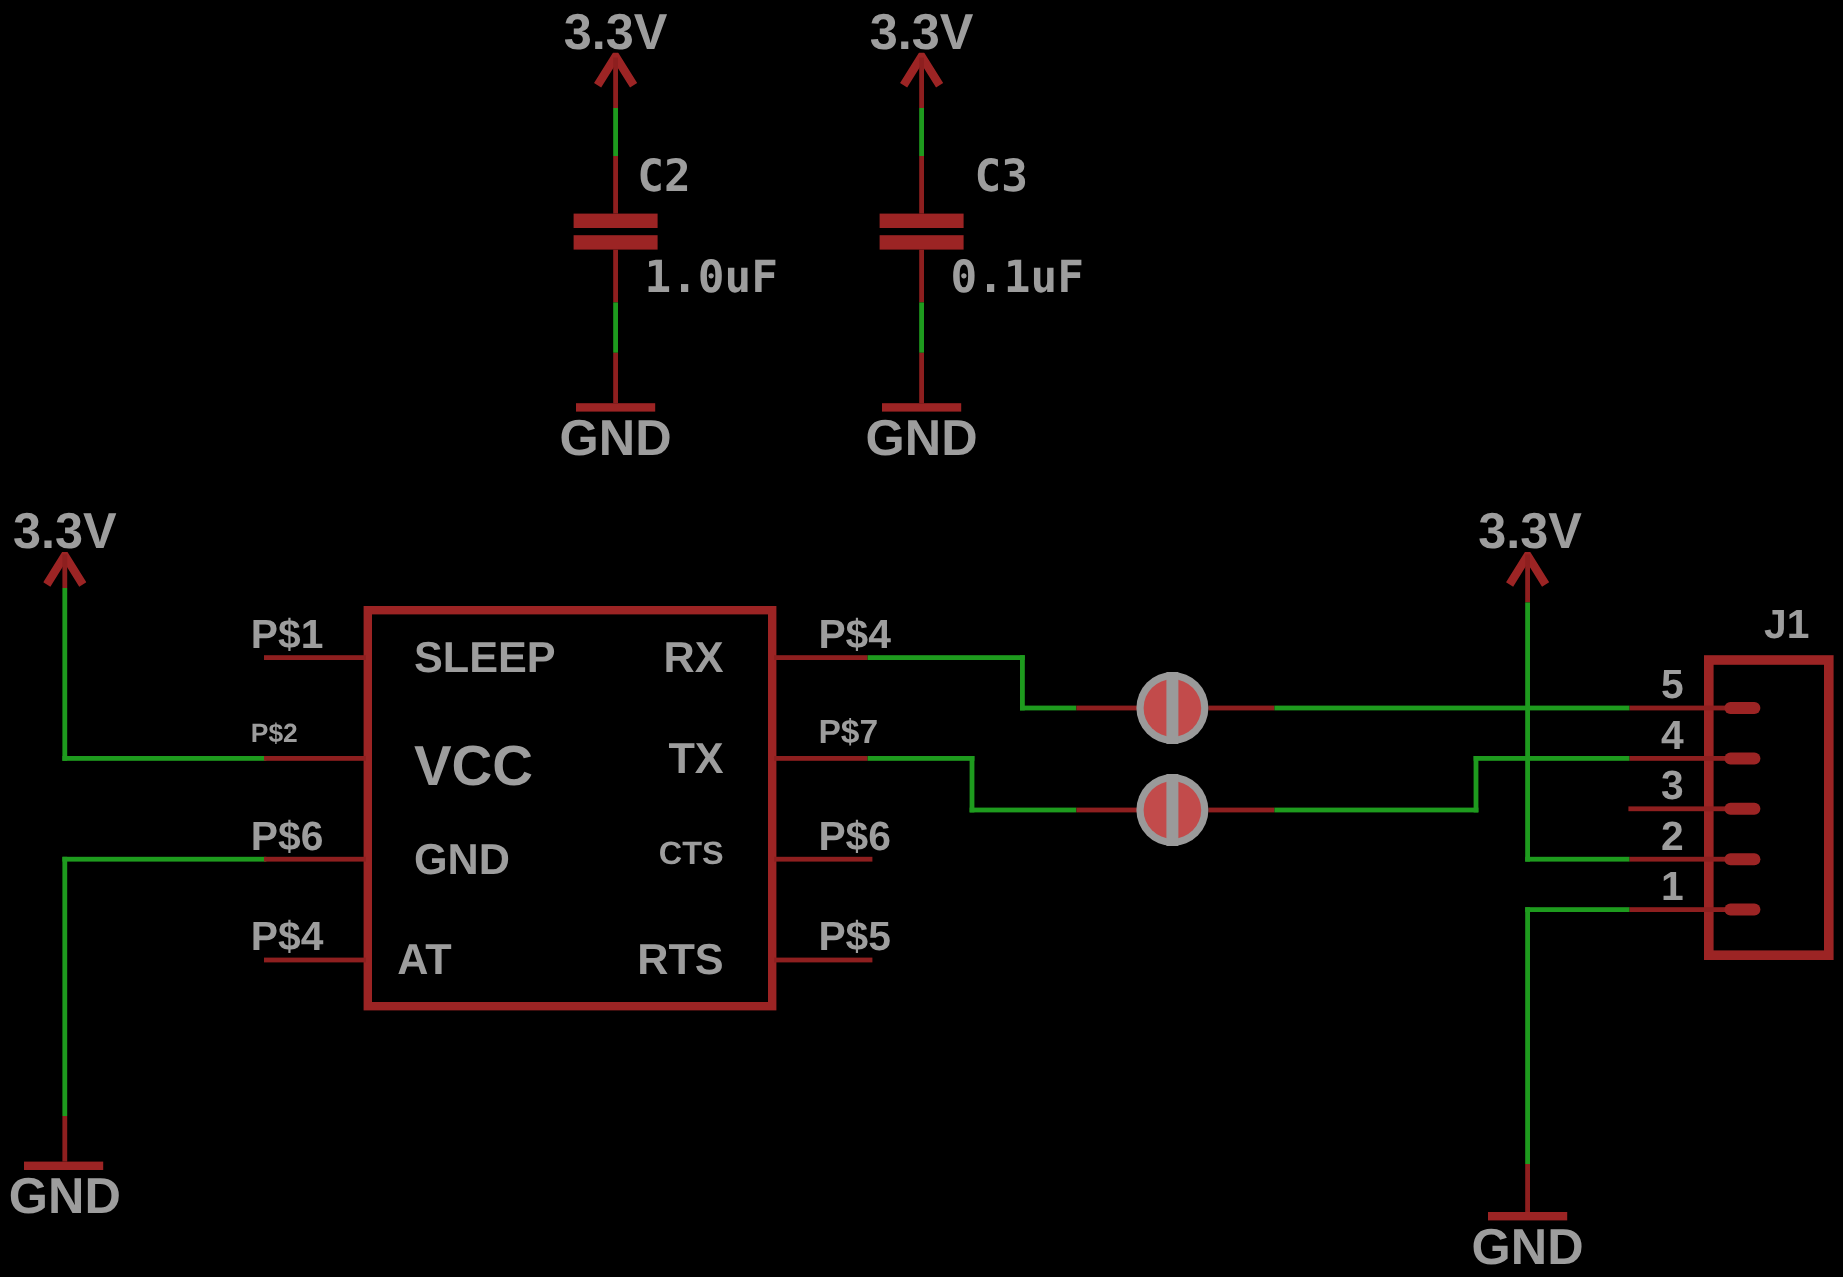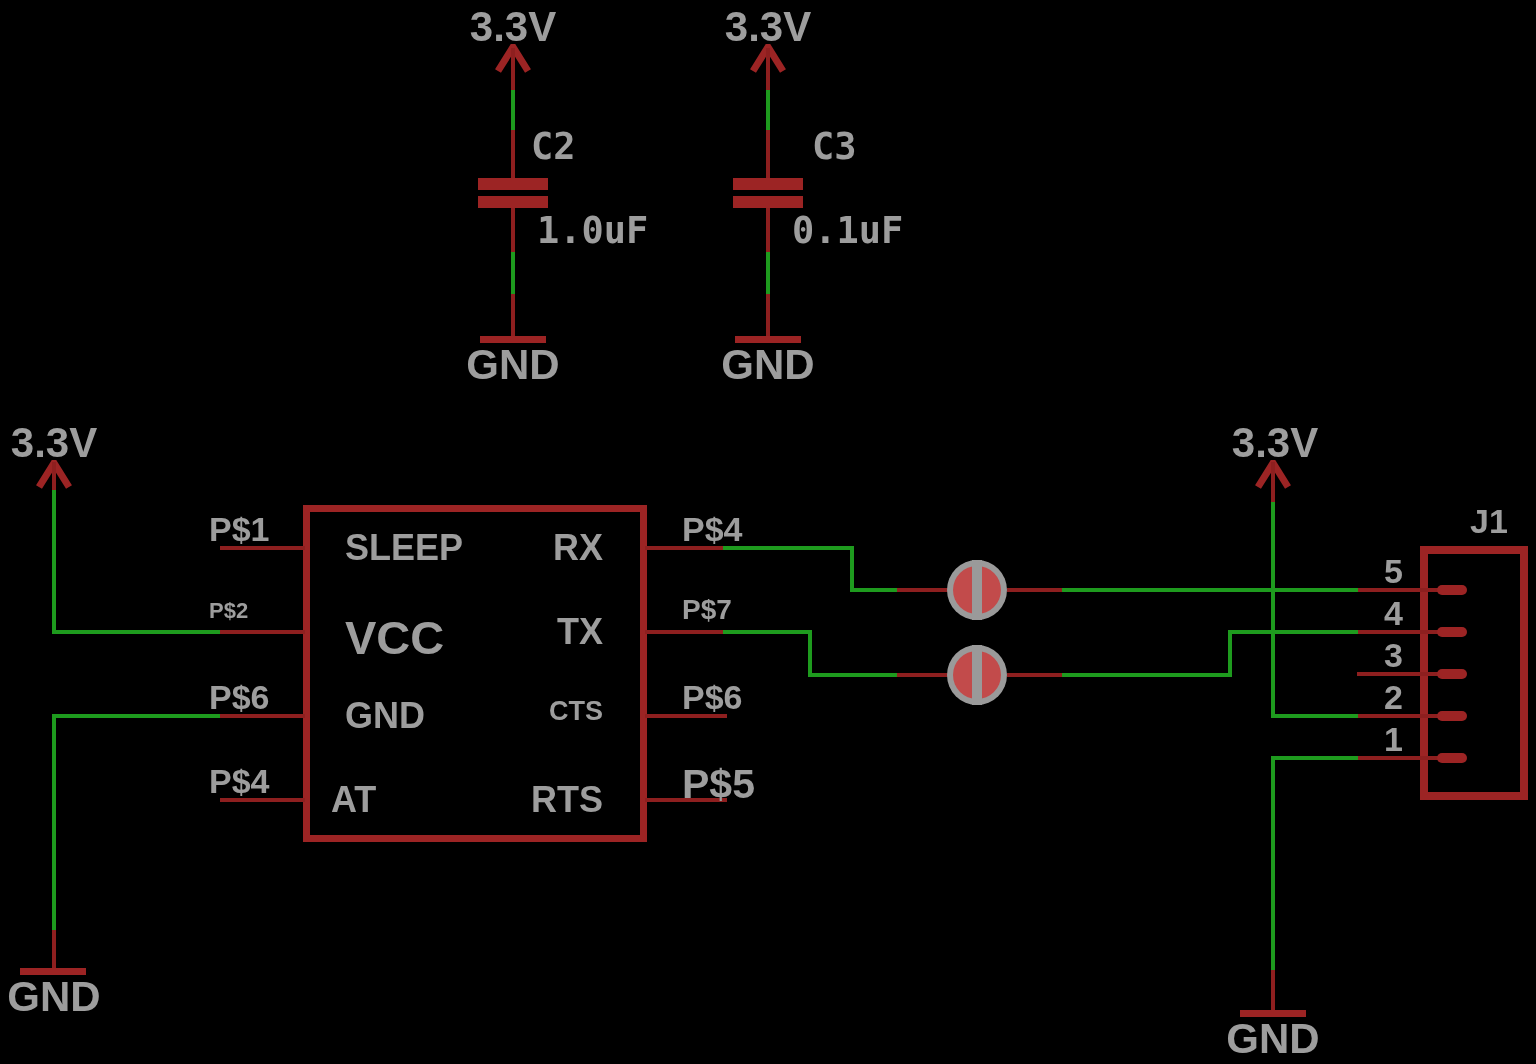--- a/index.html
+++ b/index.html
@@ -98,21 +98,21 @@
     <div class="w wr" style="left:645px;top:798px;width:82px;height:4px"></div>
 
     <span class="txt" style="left:209px;top:512px;font-size:34px">P$1</span>
     <span class="txt" style="left:209px;top:600px;font-size:22px">P$2</span>
     <span class="txt" style="left:209px;top:680px;font-size:34px">P$6</span>
     <span class="txt" style="left:209px;top:764px;font-size:34px">P$4</span>
 
     <span class="txt" style="left:682px;top:512px;font-size:34px">P$4</span>
     <span class="txt" style="left:682px;top:596px;font-size:28px">P$7</span>
     <span class="txt" style="left:682px;top:680px;font-size:34px">P$6</span>
-    <span class="txt" style="left:682px;top:764px;font-size:41px">P$5</span>
+    <span class="txt" style="left:682px;top:764px;font-size:34px">P$5</span>
 
     <span class="txt" style="left:345px;top:530px;font-size:36px">SLEEP</span>
     <span class="txt" style="left:345px;top:614px;font-size:47px">VCC</span>
     <span class="txt" style="left:345px;top:698px;font-size:36px">GND</span>
     <span class="txt" style="left:331px;top:782px;font-size:36px">AT</span>
 
     <span class="txt rt" style="left:443px;top:530px;width:160px;font-size:36px">RX</span>
     <span class="txt rt" style="left:443px;top:614px;width:160px;font-size:36px">TX</span>
     <span class="txt rt" style="left:443px;top:698px;width:160px;font-size:27px">CTS</span>
     <span class="txt rt" style="left:443px;top:782px;width:160px;font-size:36px">RTS</span>

